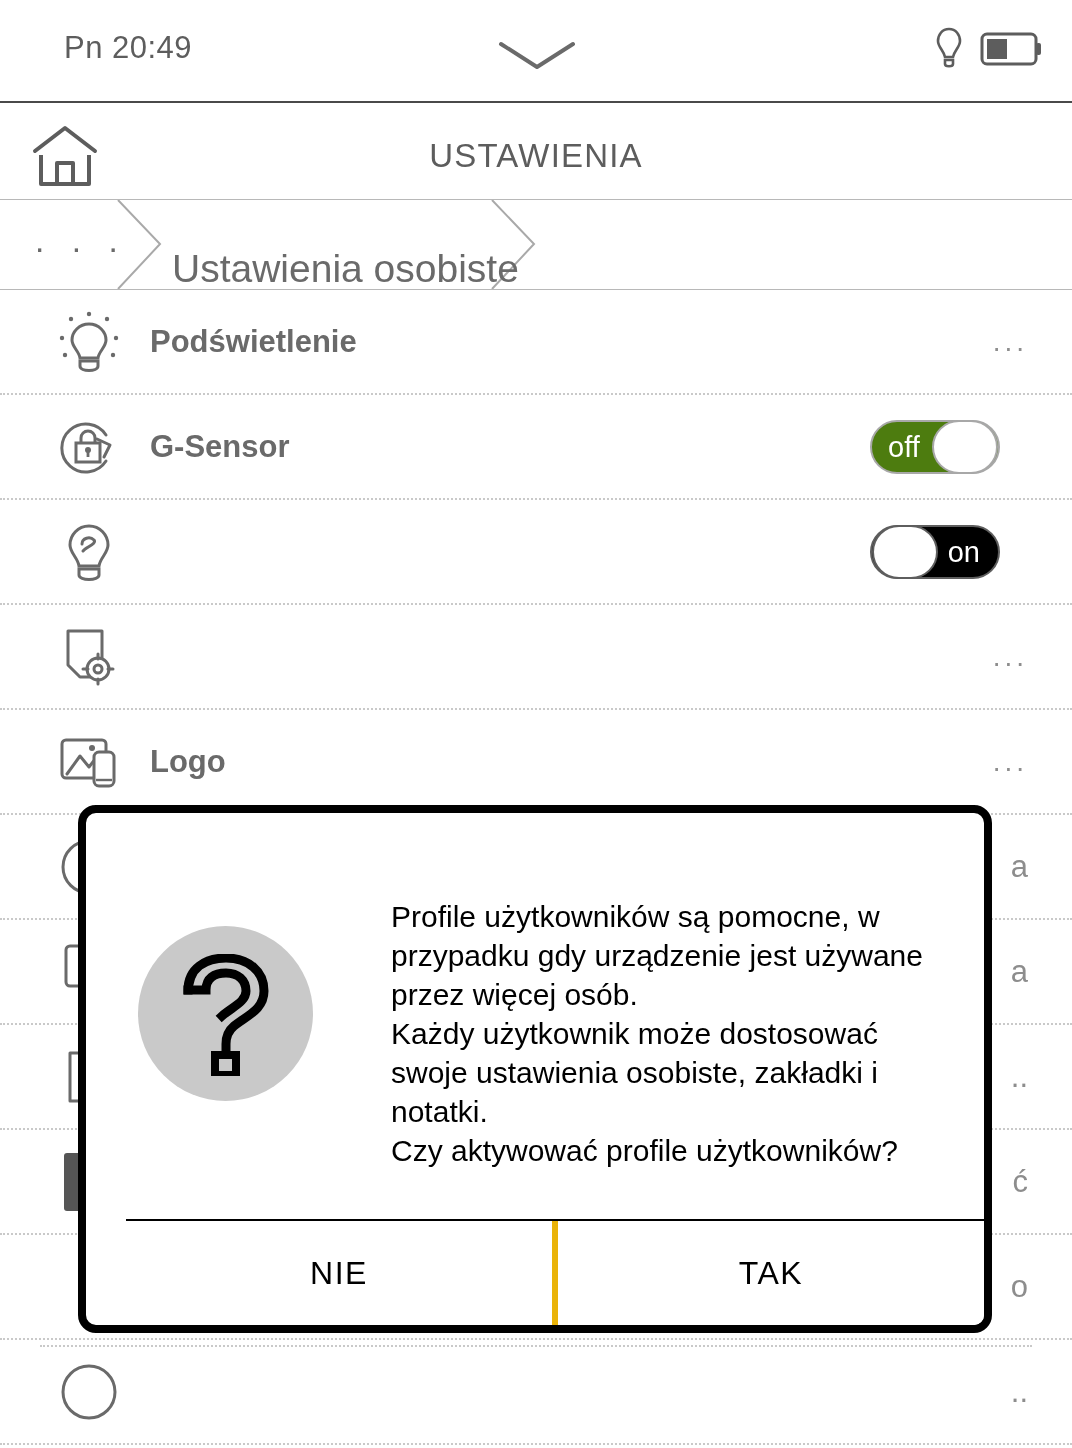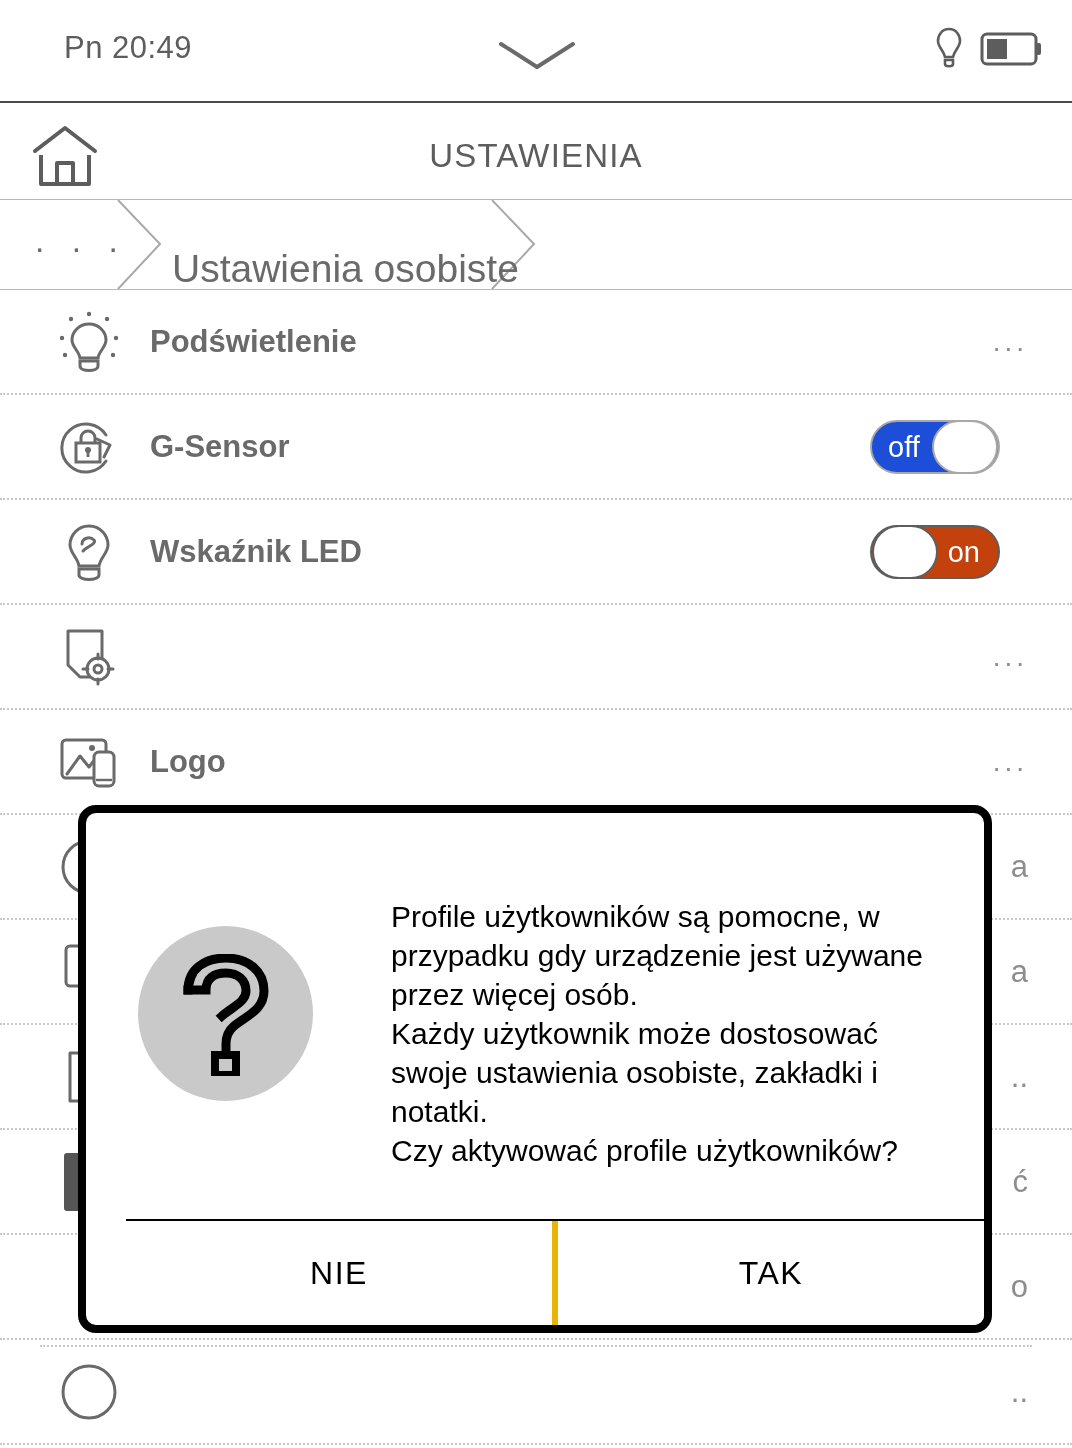--- a/index.html
+++ b/index.html
@@ -138,40 +138,40 @@
     position: absolute;
     right: 72px;
     top: 50%;
     transform: translateY(-50%);
     width: 130px;
     height: 54px;
     border-radius: 27px;
     box-sizing: border-box;
   }
   .toggle.off {
-    background: #1d4ed8;
+    background: #4d7c0f;
     border: 2px solid #a8a8a8;
   }
   .toggle.off .knob {
     position: absolute;
     right: 0; top: -2px;
     width: 66px; height: 54px;
     border-radius: 27px;
     background: #ffffff;
     border: 2px solid #a8a8a8;
     box-sizing: border-box;
   }
   .toggle.off .t-text {
     position: absolute;
     left: 16px; top: 9px;
     font-size: 29px;
     color: #ffffff;
   }
   .toggle.on {
-    background: #c2410c;
+    background: #000000;
     border: 2px solid #5e5e5e;
   }
   .toggle.on .knob {
     position: absolute;
     left: 0; top: -2px;
     width: 66px; height: 54px;
     border-radius: 27px;
     background: #ffffff;
     border: 2px solid #5e5e5e;
     box-sizing: border-box;
@@ -349,21 +349,20 @@
       <div class="t-text">off</div>
     </div>
   </div>
 
   <div class="row">
     <svg class="row-icon" viewBox="0 0 62 64">
       <path d="M31 6 C20 6 12 15 12 25 C12 33 20 38 21 46 L41 46 C42 38 50 33 50 25 C50 15 42 6 31 6 Z" fill="none" stroke="#6a6a6a" stroke-width="3"></path>
       <path d="M21 49 L41 49 L41 55 C41 61 21 61 21 55 Z" fill="none" stroke="#6a6a6a" stroke-width="3"></path>
       <path d="M24 24 C24 18 32 16 36 20 C39 24 28 27 25 31" fill="none" stroke="#6a6a6a" stroke-width="3" stroke-linecap="round"></path>
     </svg>
-    <div class="row-label">Wskaźnik LED</div>
     <div class="toggle on">
       <div class="knob"></div>
       <div class="t-text">on</div>
     </div>
   </div>
 
   <div class="row">
     <svg class="row-icon" viewBox="0 0 62 64">
       <path d="M10 6 L44 6 L44 52 L22 52 L10 40 Z" fill="none" stroke="#6a6a6a" stroke-width="3" stroke-linejoin="round"></path>
       <circle cx="40" cy="44" r="11" fill="#ffffff" stroke="#6a6a6a" stroke-width="3"></circle>

